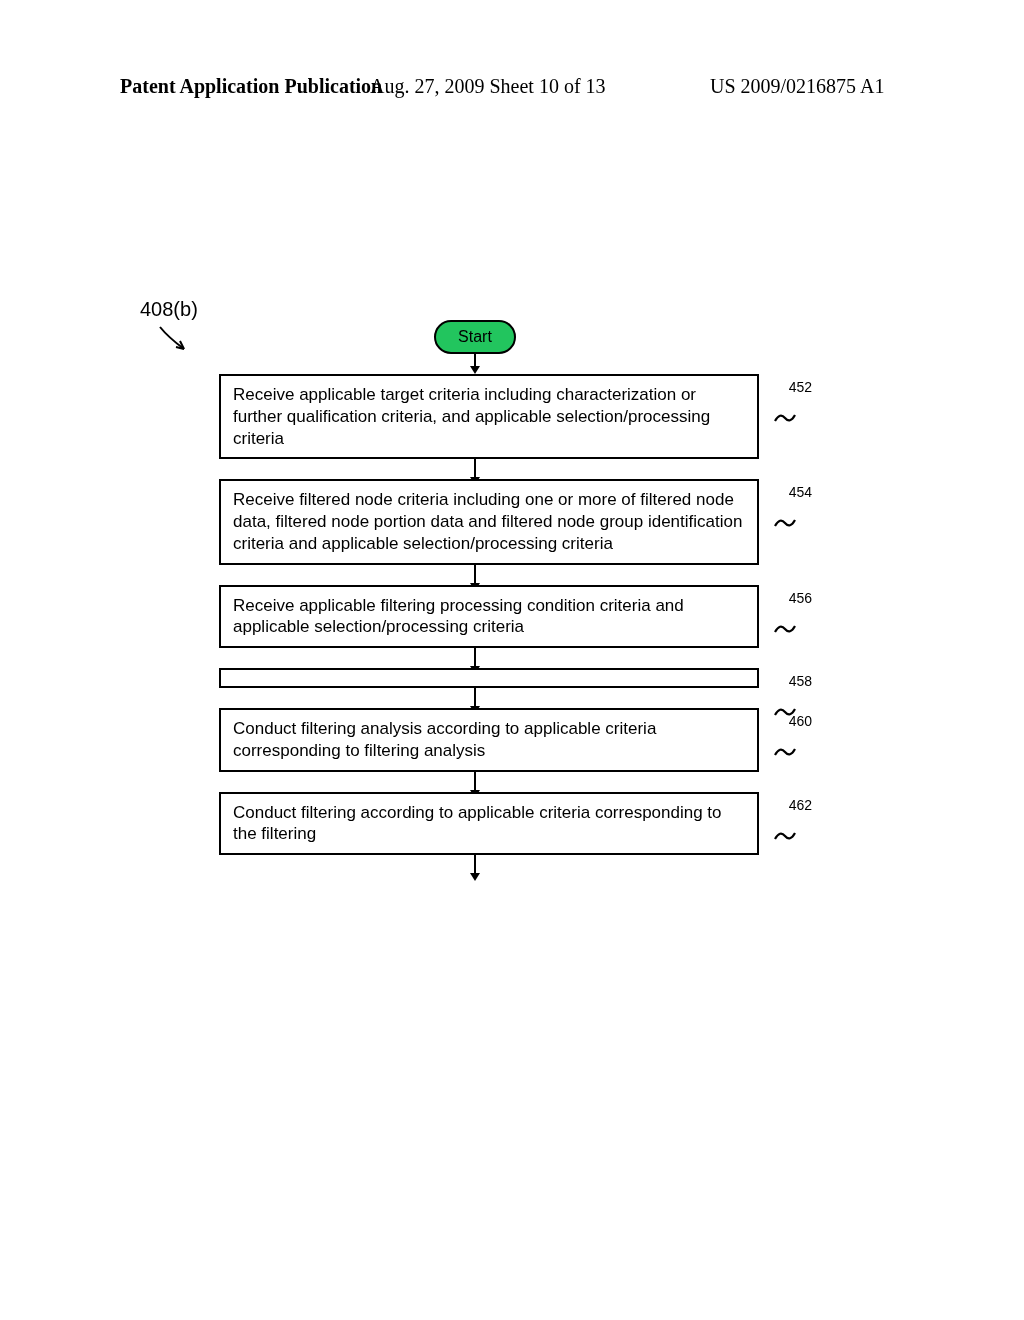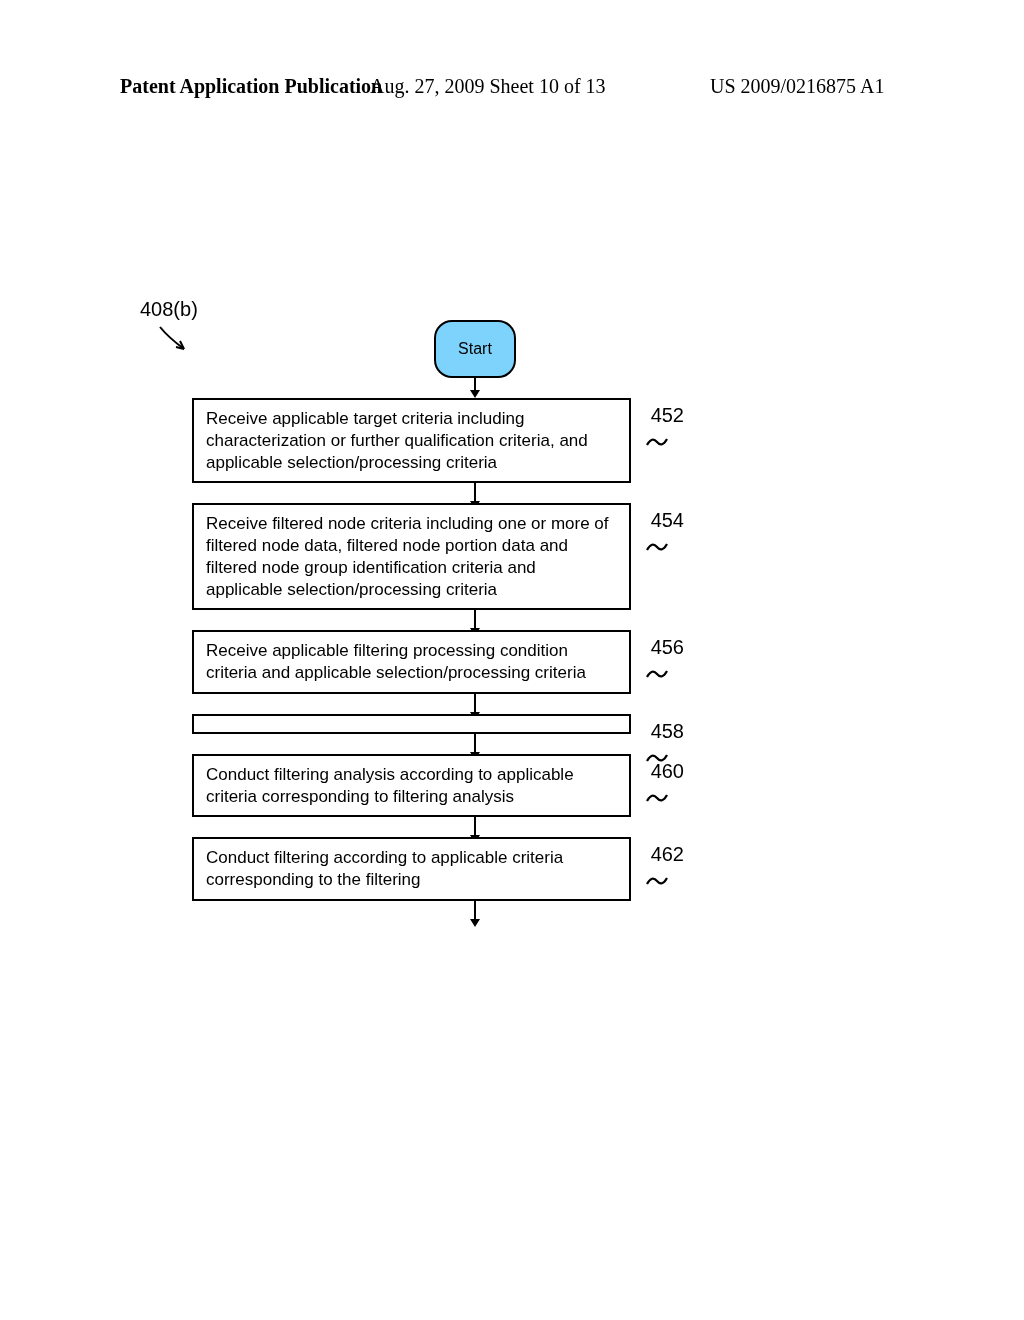--- a/index.html
+++ b/index.html
@@ -49,58 +49,58 @@
       font-size: 20px;
     }
     .ref-arrow {
       position: absolute;
       top: 5px;
       left: 16px;
     }
     .terminal {
       border: 2px solid #000;
       border-radius: 18px;
-      padding: 18px 22px;
+      padding: 6px 22px;
       font-size: 16px;
-      background: #7dd3fc;
+      background: #22c55e;
       display: inline-block;
       margin: 0 auto;
     }
     .terminal-row {
       text-align: center;
       position: relative;
       left: 65px;
       width: 540px;
     }
     .step-box {
       border: 2px solid #000;
       padding: 8px 12px;
       font-size: 17px;
       line-height: 1.28;
-      width: 439px;
-      margin-left: 52px;
+      width: 540px;
+      margin-left: 79px;
       background: #fff;
       position: relative;
     }
     .arrow-down {
       text-align: center;
       position: relative;
       left: 65px;
       width: 540px;
       height: 20px;
     }
     .arrow-down svg {
       display: block;
       margin: 0 auto;
     }
     .step-number {
       position: absolute;
       right: -55px;
       top: 3px;
-      font-size: 20px;
+      font-size: 14px;
     }
     .step-tilde {
       position: absolute;
       right: -40px;
       top: 28px;
       font-size: 22px;
     }
     .figure-label {
       position: absolute;
       right: -145px;

